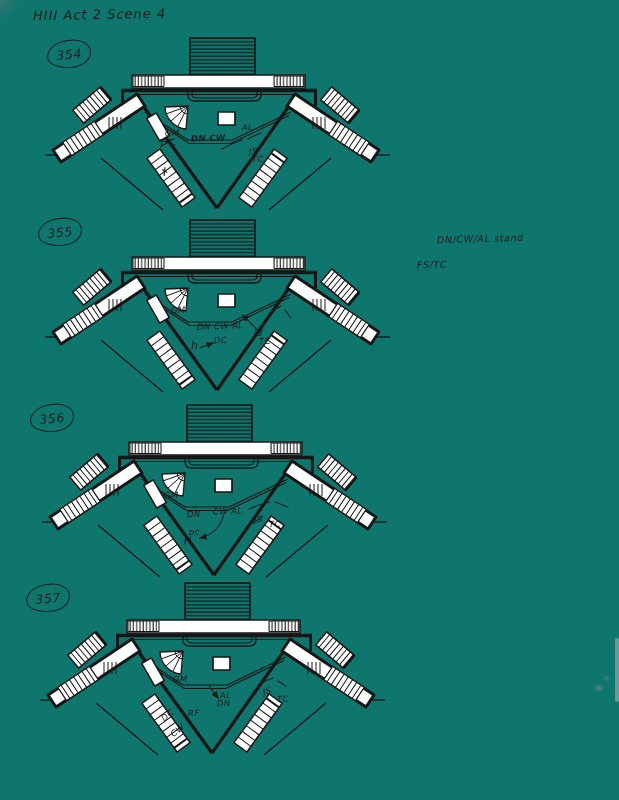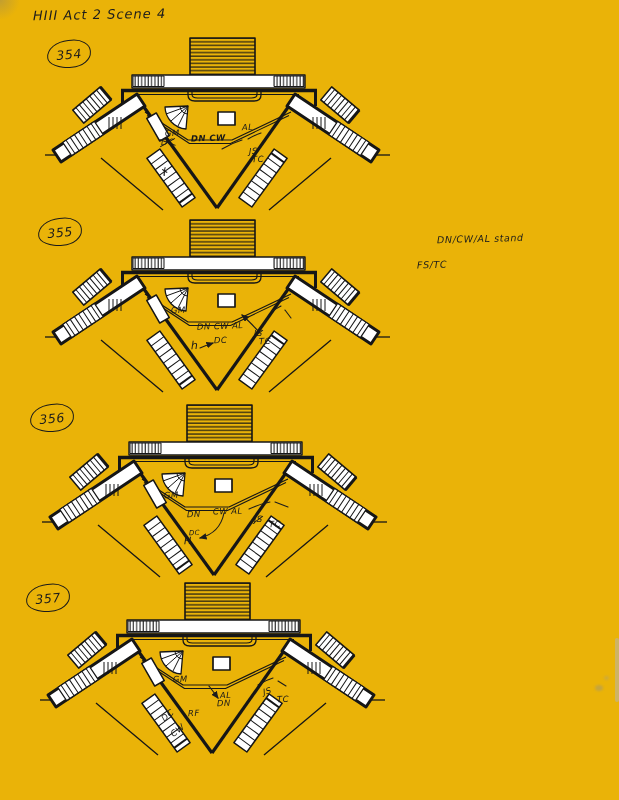--- a/index.html
+++ b/index.html
@@ -1,18 +1,18 @@
 <!DOCTYPE html>
 <html><head>
 <meta charset="utf-8">
 <style>
   html,body{margin:0;padding:0;background:#e8e8e8;}
   #page{
     position:relative;width:619px;height:800px;margin:0 auto;
-    background:#eab308;overflow:hidden;
+    background:#0f766e;overflow:hidden;
     font-family:"DejaVu Sans",sans-serif;color:#1c1c1c;
   }
   
   .hw{
     position:absolute;font-style:italic;white-space:nowrap;
     color:#1c1c1c;letter-spacing:.3px;transform:rotate(-2deg);
     line-height:1;
   }
   #header-note{left:33px;top:8px;font-size:13px;transform:rotate(-1deg);letter-spacing:1px;}
   .side-note{font-size:9.5px;transform:rotate(-1.5deg);letter-spacing:.6px;}

